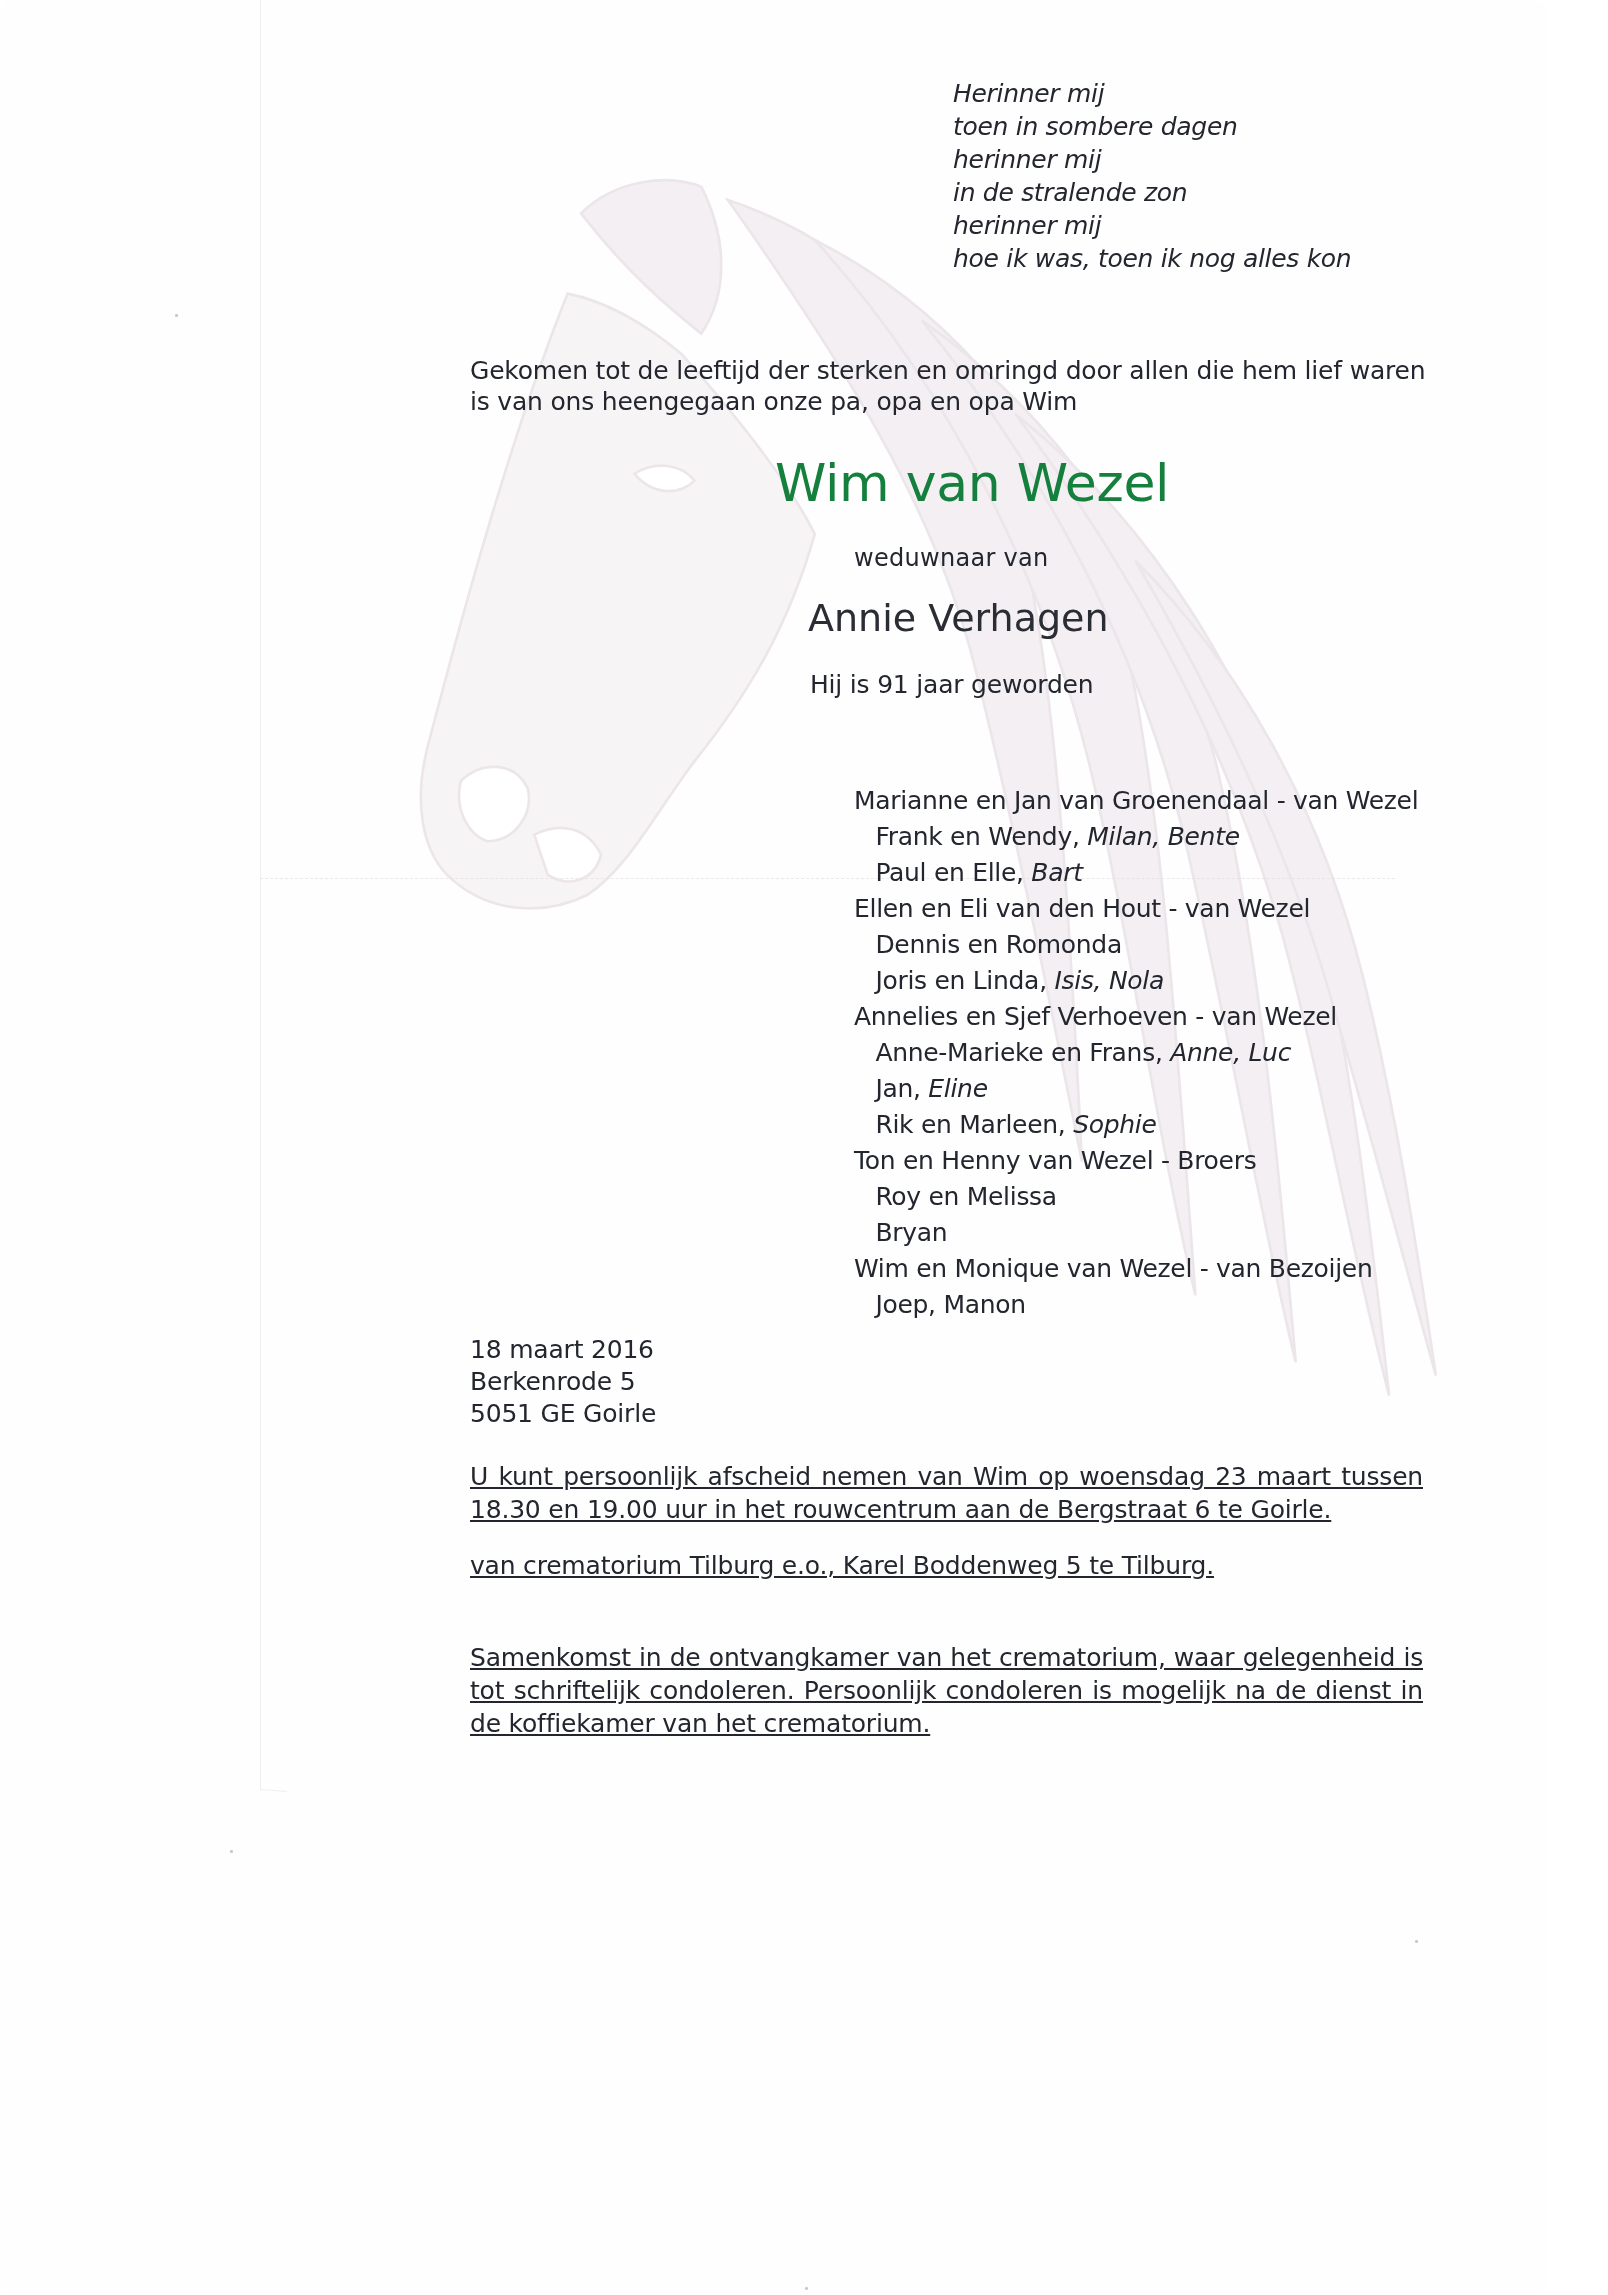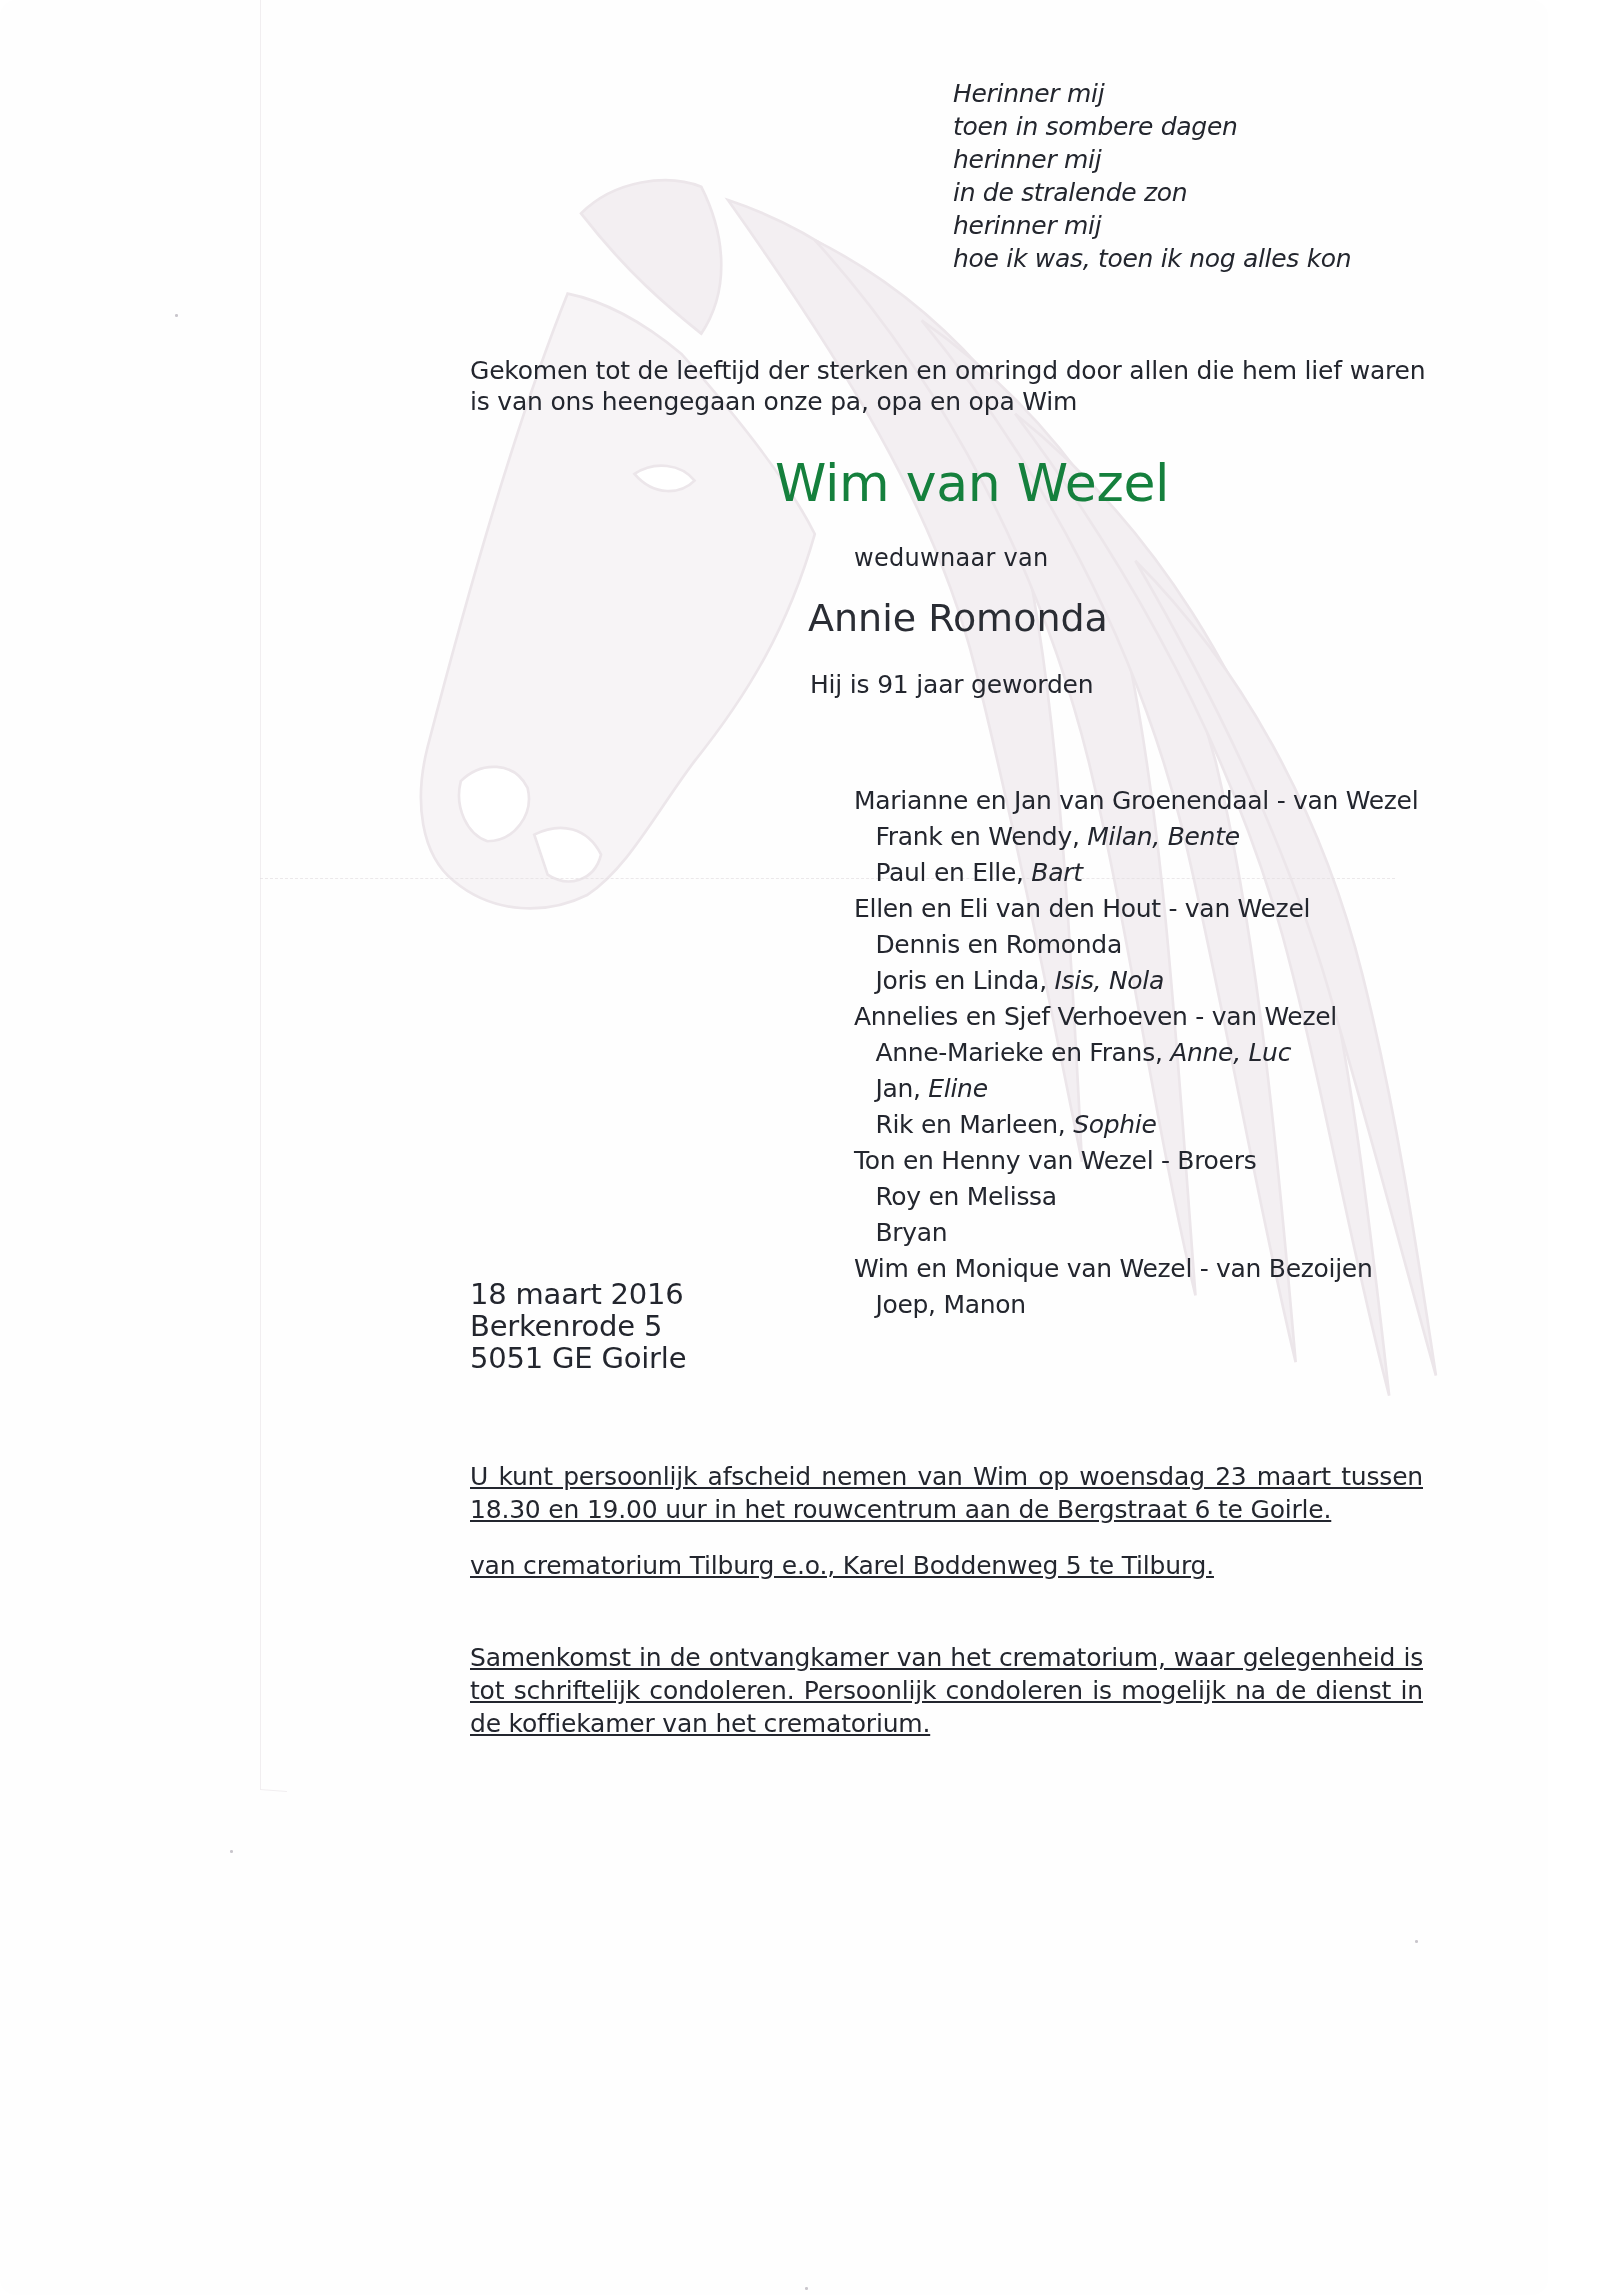--- a/index.html
+++ b/index.html
@@ -127,22 +127,22 @@
       line-height: 36px;
       letter-spacing: -0.3px;
     }
     .family .row { white-space: nowrap; height: 36px; }
     .family .row.indent { padding-left: 21.4px; }
     .family .kids { font-style: italic; }
 
     .address {
       position: absolute;
       left: 470px;
-      top: 1278px;
-      font-size: 29px;
+      top: 1334px;
+      font-size: 25px;
       line-height: 32px;
       letter-spacing: -0.2px;
     }
     .address div { white-space: nowrap; }
 
     .para {
       position: absolute;
       left: 470px;
       width: 953px;
       font-size: 25px;
@@ -207,21 +207,21 @@
     <div>hoe ik was, toen ik nog alles kon</div>
   </div>
 
   <div class="intro">
     <div>Gekomen tot de leeftijd der sterken en omringd door allen die hem lief waren</div>
     <div>is van ons heengegaan onze pa, opa en opa Wim</div>
   </div>
 
   <div class="abs deceased-name">Wim van Wezel</div>
   <div class="abs widower-label">weduwnaar van</div>
-  <div class="abs spouse-name">Annie Romonda</div>
+  <div class="abs spouse-name">Annie Verhagen</div>
   <div class="abs age-line">Hij is 91 jaar geworden</div>
 
   <div class="family">
     <div class="row"><span>Marianne en Jan van Groenendaal - van Wezel</span><span class="kids"></span></div>
     <div class="row indent"><span>Frank en Wendy, </span><span class="kids">Milan, Bente</span></div>
     <div class="row indent"><span>Paul en Elle, </span><span class="kids">Bart</span></div>
     <div class="row"><span>Ellen en Eli van den Hout - van Wezel</span><span class="kids"></span></div>
     <div class="row indent"><span>Dennis en Romonda</span><span class="kids"></span></div>
     <div class="row indent"><span>Joris en Linda, </span><span class="kids">Isis, Nola</span></div>
     <div class="row"><span>Annelies en Sjef Verhoeven - van Wezel</span><span class="kids"></span></div>

